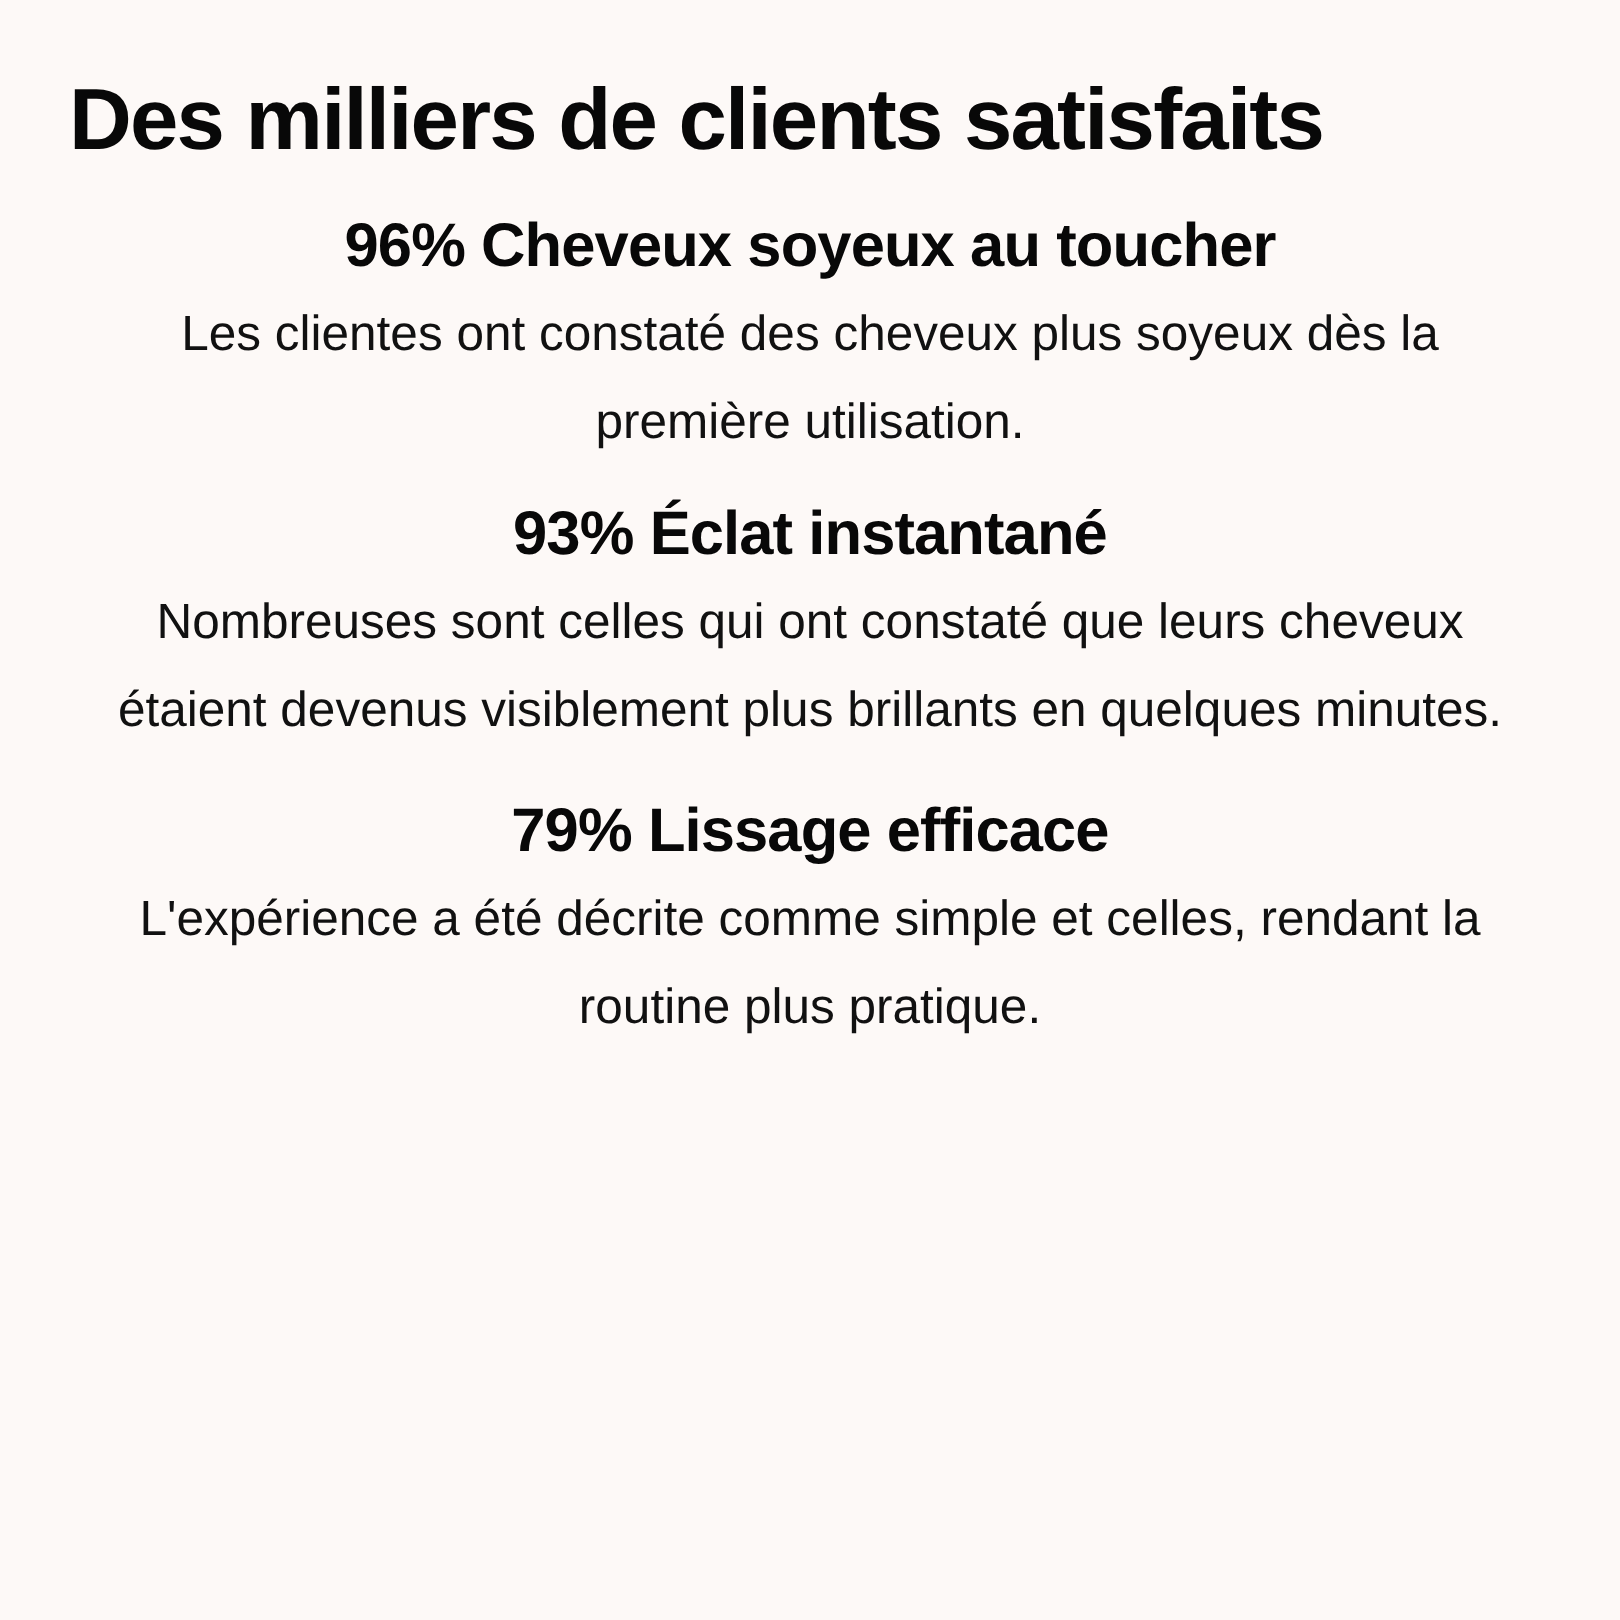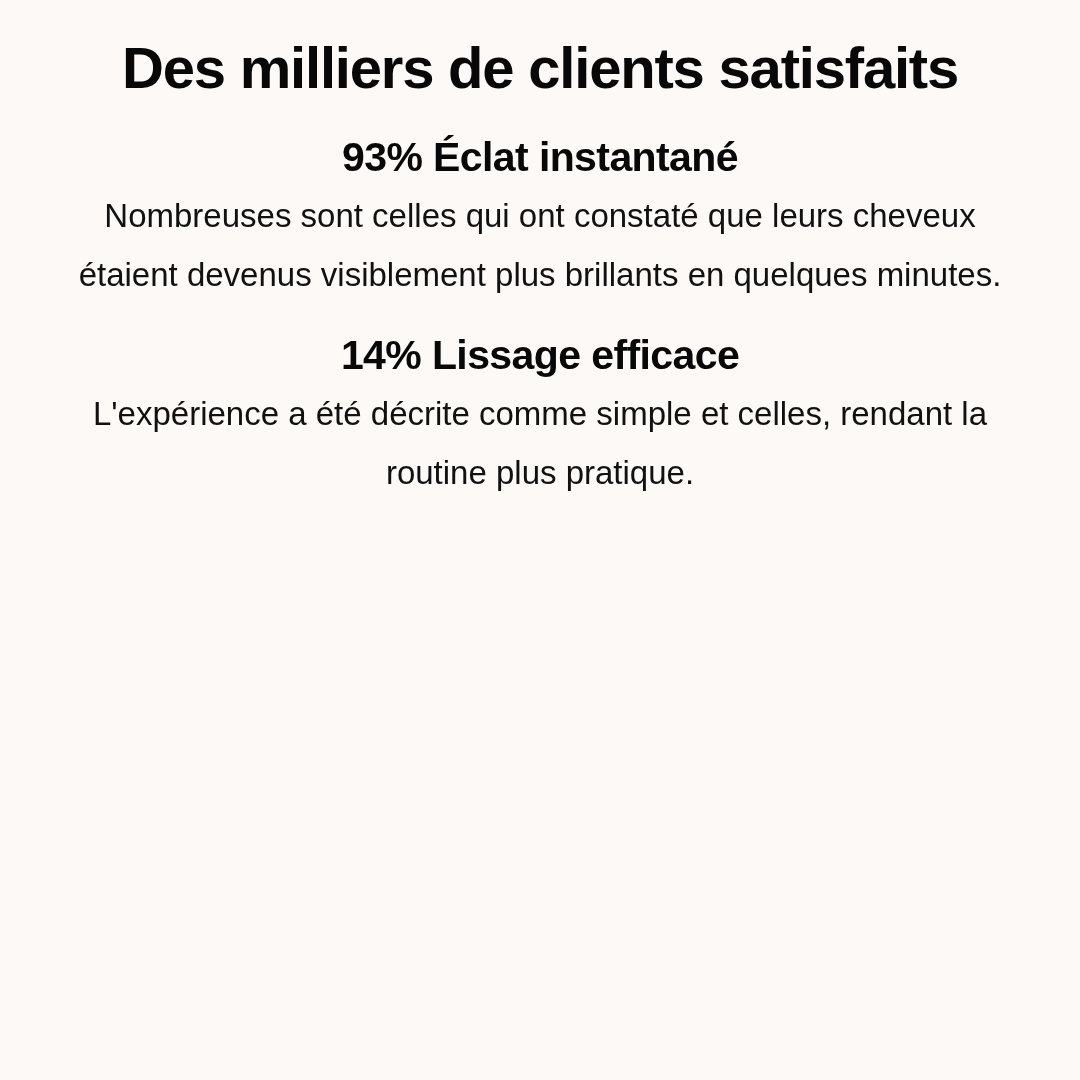--- a/index.html
+++ b/index.html
@@ -12,24 +12,24 @@
     background: #fdf9f7;
     font-family: "Liberation Sans", sans-serif;
     -webkit-font-smoothing: antialiased;
     overflow: hidden;
   }
 
   .poster {
     width: 1080px;
     height: 1080px;
     box-sizing: border-box;
-    padding: 36px 46px 40px 46px;
+    padding: 48px 46px 40px 46px;
     display: flex;
     flex-direction: column;
-    align-items: center;
+    align-items: flex-start;
     background: #fdf9f7;
   }
 
   .main-title {
     font-size: 58px;
     font-weight: 700;
     letter-spacing: -1.2px;
     color: #080808;
     text-align: center;
     line-height: 1.12;
@@ -71,27 +71,31 @@
   .stat-block.b3 .stat-heading { margin-top: 16px; }
   .stat-block.b4 .stat-heading { margin-top: 18px; }
 </style>
 </head>
 <body>
 
 <div class="poster">
 
   <h1 class="main-title">Des milliers de clients satisfaits</h1>
 
+  <div class="stat-block b1">
+    <h2 class="stat-heading">96% Cheveux soyeux au toucher</h2>
+    <p class="stat-desc">Les clientes ont constaté des cheveux plus soyeux dès la première utilisation.</p>
+  </div>
 
   <div class="stat-block b2">
     <h2 class="stat-heading">93% Éclat instantané</h2>
     <p class="stat-desc">Nombreuses sont celles qui ont constaté que leurs cheveux étaient devenus visiblement plus brillants en quelques minutes.</p>
   </div>
 
   <div class="stat-block b3">
-    <h2 class="stat-heading">14% Lissage efficace</h2>
+    <h2 class="stat-heading">79% Lissage efficace</h2>
   </div>
 
   <div class="stat-block b4">
     <p class="stat-desc">L'expérience a été décrite comme simple et celles, rendant la routine plus pratique.</p>
   </div>
 
 </div>
 
 </body></html>

